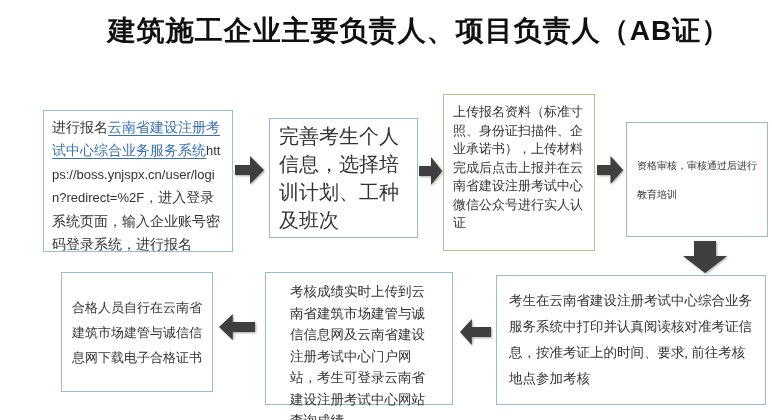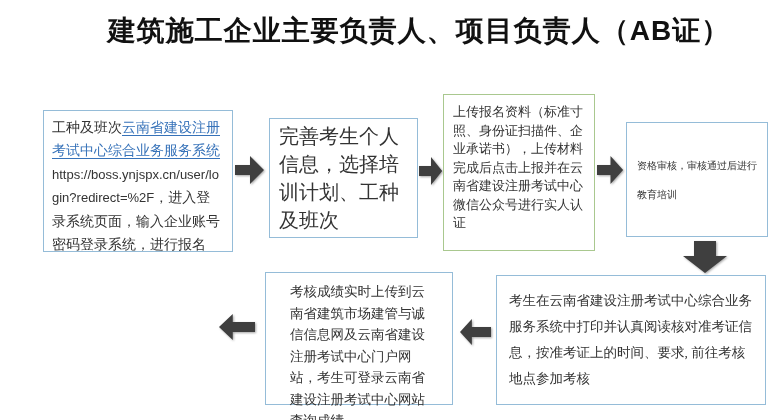--- a/index.html
+++ b/index.html
@@ -63,21 +63,21 @@
 </head>
 <body>
 
 <div class="stage">
 
   <div class="title">
     <div>建筑施工企业主要负责人、项目负责人（AB证）</div>
   </div>
 
   <div class="box" id="box-login">
-    <span>工种及班次</span><a class="link">云南省建设注册考试中心综合业务服务系统</a><span class="url">https://boss.ynjspx.cn/user/login?redirect=%2F</span><span>，进入登录系统页面，输入企业账号密码登录系统，进行报名</span>
+    <span>进行报名</span><a class="link">云南省建设注册考试中心综合业务服务系统</a><span class="url">https://boss.ynjspx.cn/user/login?redirect=%2F</span><span>，进入登录系统页面，输入企业账号密码登录系统，进行报名</span>
   </div>
 
   <svg class="arrow" id="arrow-1" width="30" height="28" viewBox="0 0 30 28" preserveAspectRatio="none">
       <polygon points="0,9 15,9 15,0 29,14 15,28 15,19 0,19"></polygon>
     </svg>
 
   <div class="box vcenter" id="box-profile">
     <span>完善考生个人信息，选择培训计划、工种及班次</span>
   </div>
 
@@ -110,14 +110,17 @@
     </svg>
 
   <div class="box" id="box-results">
     <span>考核成绩实时上传到云南省建筑市场建管与诚信信息网及云南省建设注册考试中心门户网站，考生可登录云南省建设注册考试中心网站查询成绩</span>
   </div>
 
   <svg class="arrow" id="arrow-5" width="36" height="26" viewBox="0 0 34 26" preserveAspectRatio="none">
       <polygon points="34,8 13,8 13,0 0,13 13,26 13,18 34,18"></polygon>
     </svg>
 
+  <div class="box vcenter" id="box-cert">
+    <span>合格人员自行在云南省建筑市场建管与诚信信息网下载电子合格证书</span>
+  </div>
 
 </div>
 
 </body></html>

